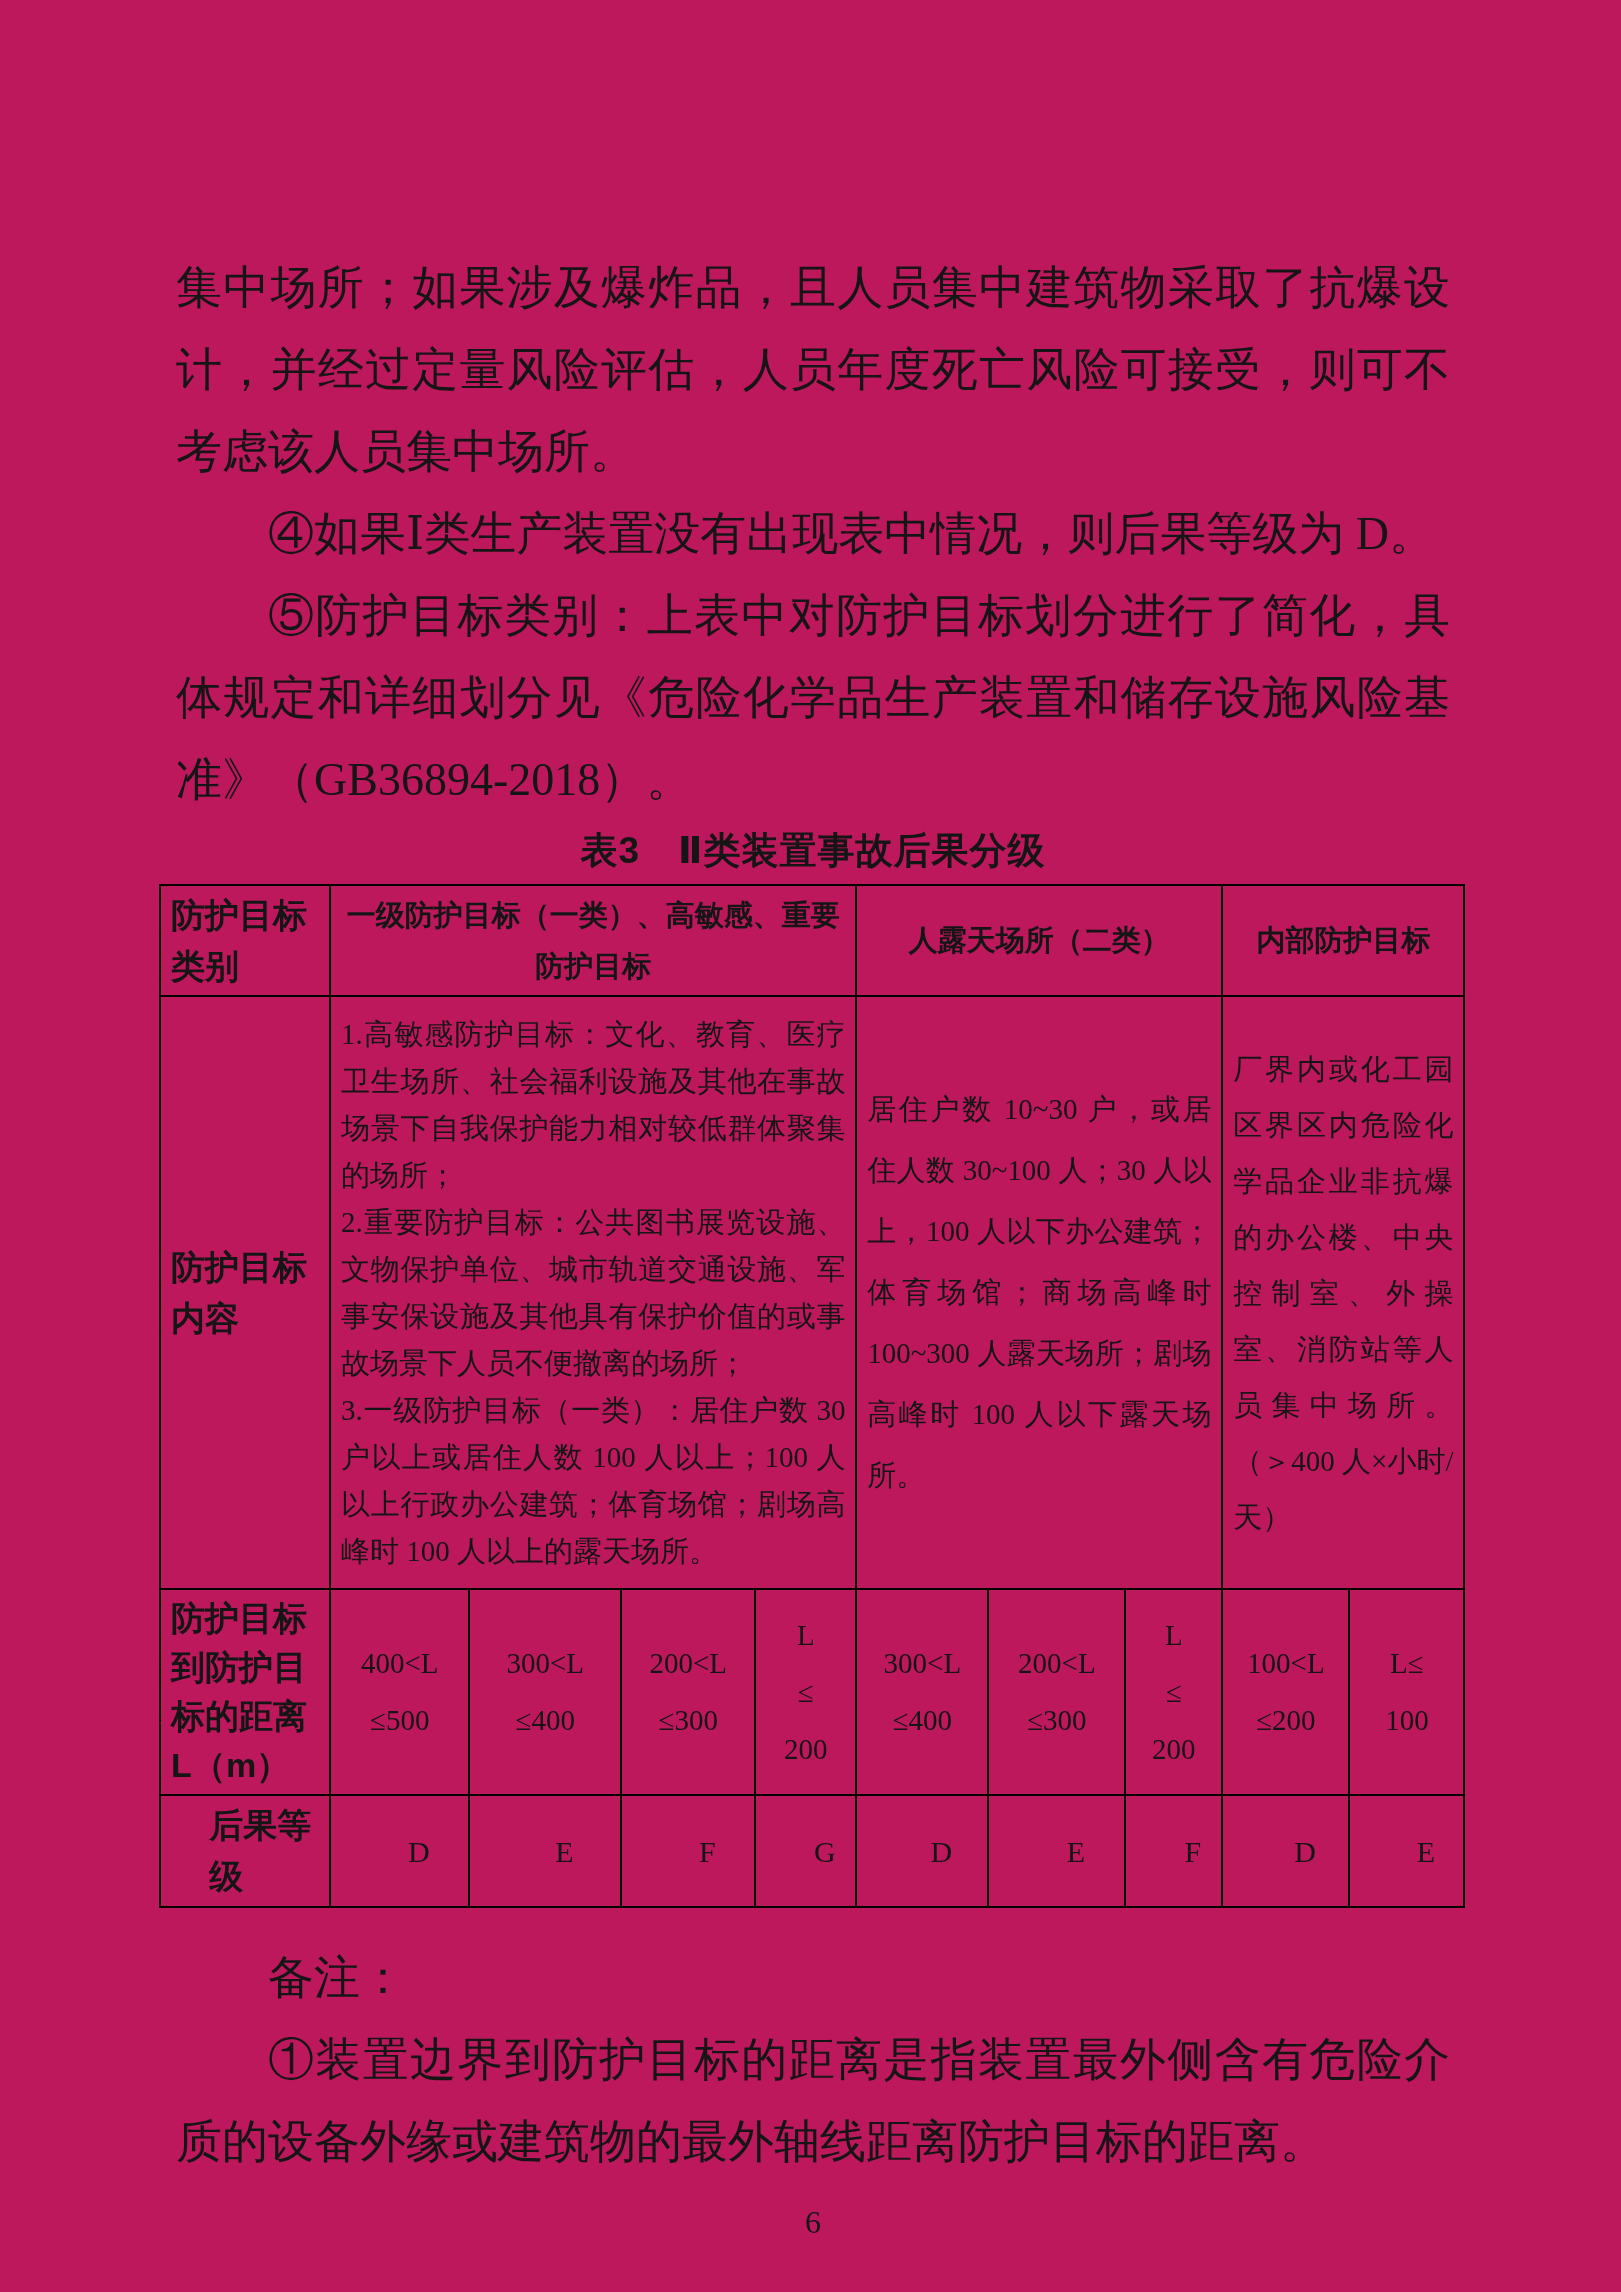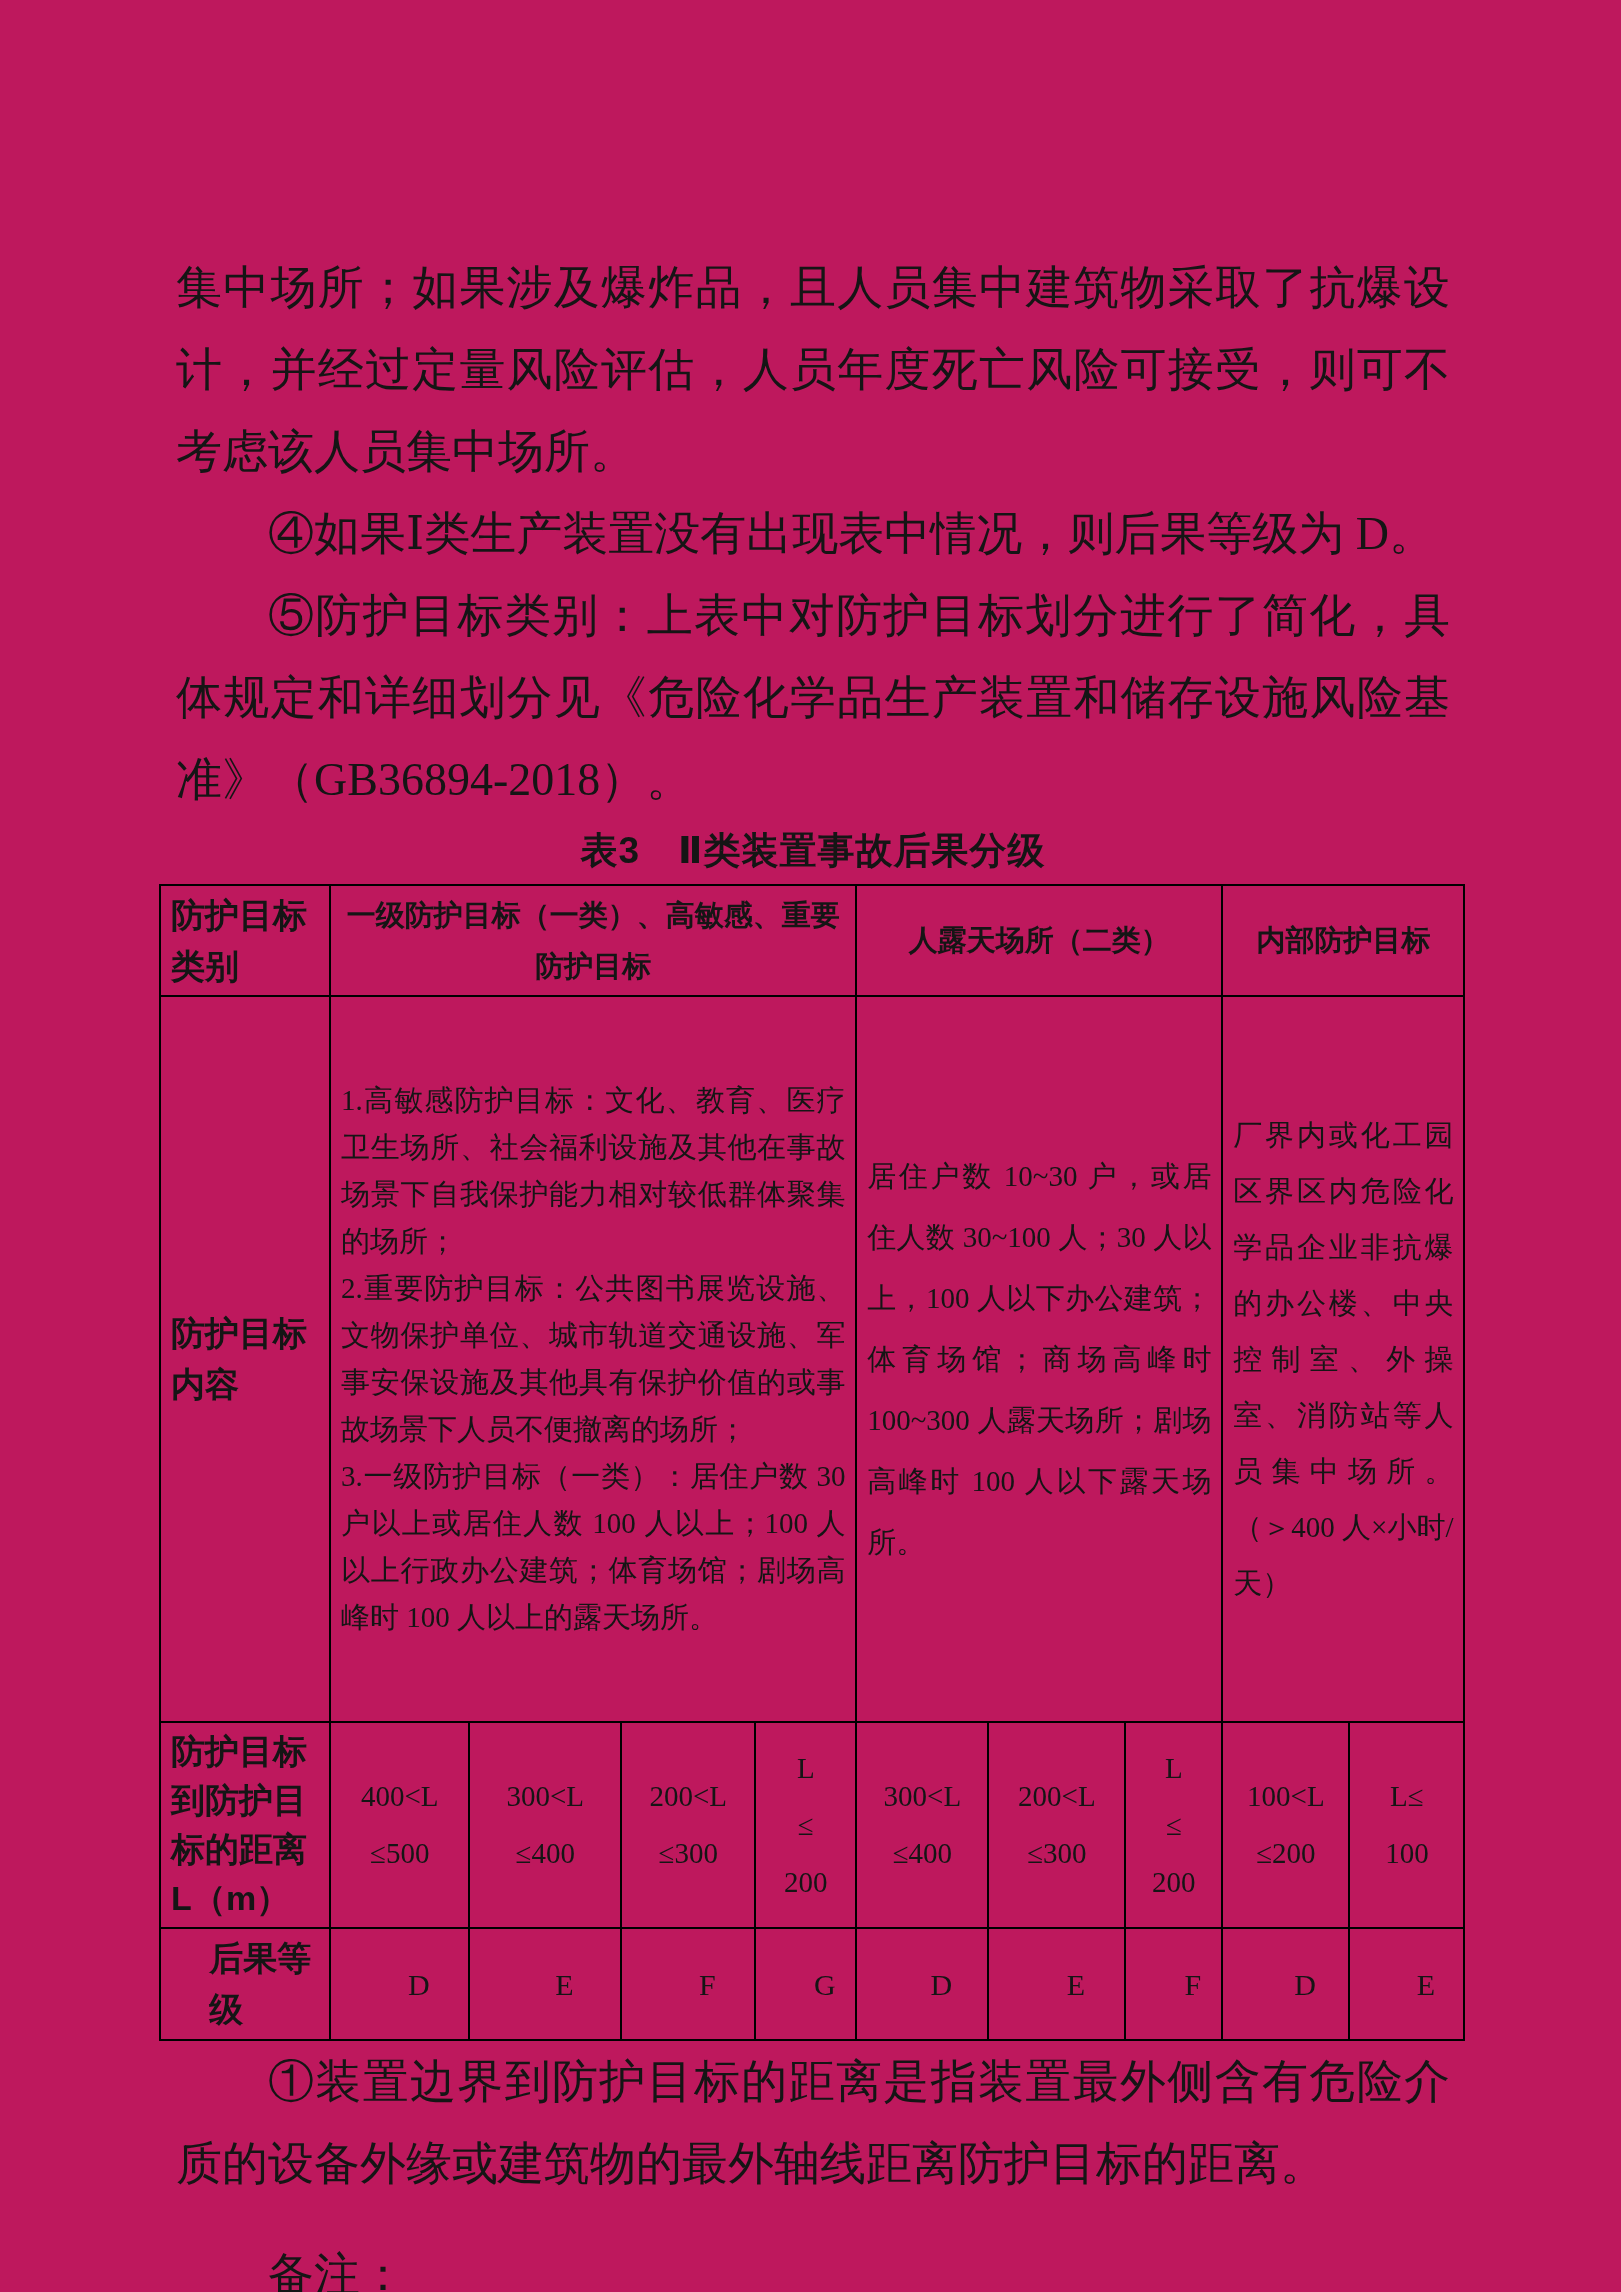--- a/index.html
+++ b/index.html
@@ -95,21 +95,21 @@
     text-align: center;
     padding: 3.9px 5.9px;
   }
   td.grade {
     font-size: 30px;
     line-height: 47px;
     text-align: center;
     padding: 2px 3.9px;
   }
   tr.r-header  td { height: 108px; }
-  tr.r-content td { height: 726px; }
+  tr.r-content td { height: 593px; }
   tr.r-dist    td { height: 206px; }
   tr.r-grade   td { height: 55px; padding-left: 48px; }
 
   .notes p.first-note { margin-top: 29px; }
   .page-number {
     margin-top: 15.7px;
     text-align: center;
     font-size: 32px;
     line-height: 47px;
     font-family: "Liberation Serif", "DejaVu Serif", serif;
@@ -192,21 +192,21 @@
           <td class="grade">D</td>
           <td class="grade">E</td>
           <td class="grade">F</td>
           <td class="grade">D</td>
           <td class="grade">E</td>
         </tr>
       </tbody>
     </table>
 
     <div class="notes">
+      <p class="body-text ind first-note">备注：</p>
       <p class="body-text ind">①装置边界到防护目标的距离是指装置最外侧含有危险介质的设备外缘或建筑物的最外轴线距离防护目标的距离。</p>
-      <p class="body-text ind first-note">备注：</p>
     </div>
 
     <div class="page-number">6</div>
 
   </div>
 </div>
 
 
 </body></html>

